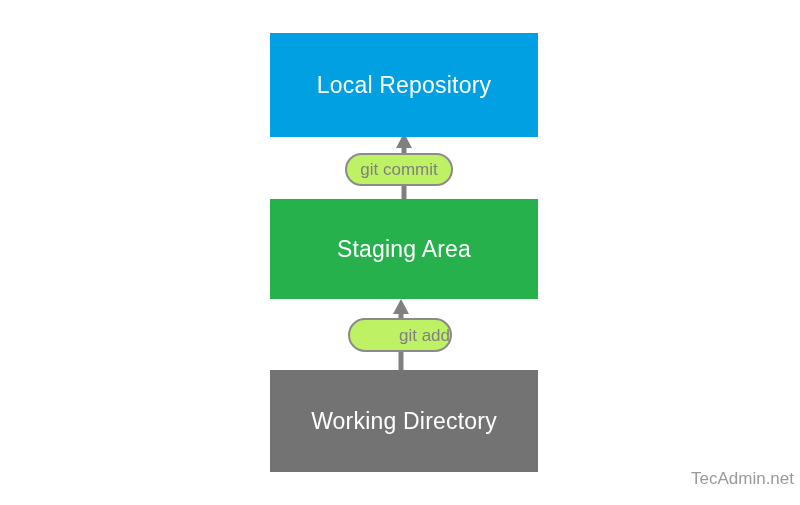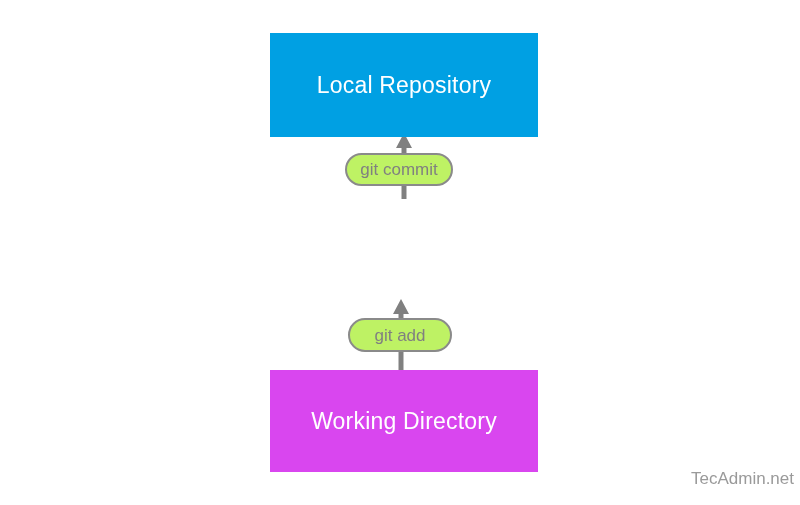--- a/index.html
+++ b/index.html
@@ -48,21 +48,21 @@
     background: #00a0e3;
   }
   #node-staging-area {
     top: 199px;
     height: 100px;
     background: #26b14c;
   }
   #node-working-directory {
     top: 370px;
     height: 102px;
-    background: #d946ef;
+    background: #737373;
   }
 
   
   .connector-layer {
     position: absolute;
     left: 0;
     top: 0;
     width: 800px;
     height: 505px;
     pointer-events: none;
@@ -91,20 +91,21 @@
     left: 345px;
     top: 153px;
     width: 108px;
     height: 33px;
   }
   #edge-label-git-add {
     left: 348px;
     top: 318px;
     width: 104px;
     height: 34px;
+    justify-content: flex-end;
   }
 
   
   #watermark {
     position: absolute;
     right: 6px;
     bottom: 18px;
     color: #9a9a9a;
     font-size: 17px;
     font-weight: 400;
@@ -131,20 +132,23 @@
   </svg>
 
   <div class="node-box" id="node-local-repository">
     <span class="node-label">Local Repository</span>
   </div>
 
   <div class="edge-label" id="edge-label-git-commit">
     <span class="edge-label-text">git commit</span>
   </div>
 
+  <div class="node-box" id="node-staging-area">
+    <span class="node-label">Staging Area</span>
+  </div>
 
   <div class="edge-label" id="edge-label-git-add">
     <span class="edge-label-text">git add</span>
   </div>
 
   <div class="node-box" id="node-working-directory">
     <span class="node-label">Working Directory</span>
   </div>
 
   <div id="watermark">TecAdmin.net</div>

